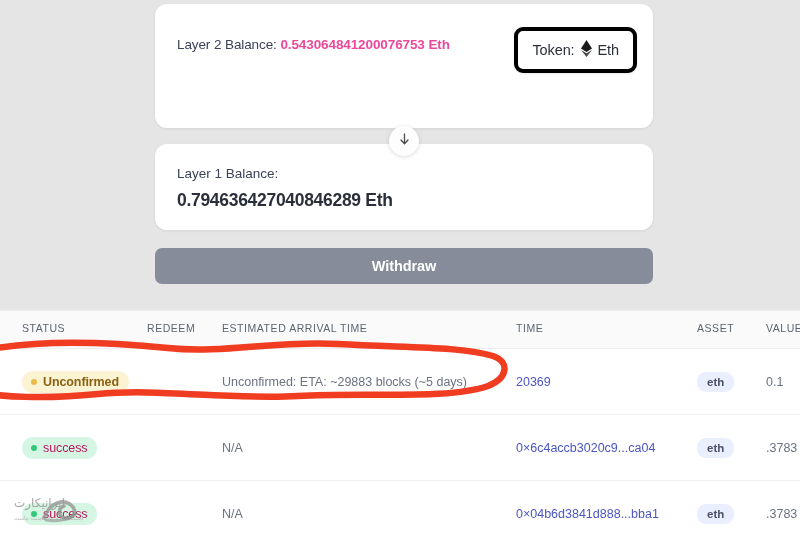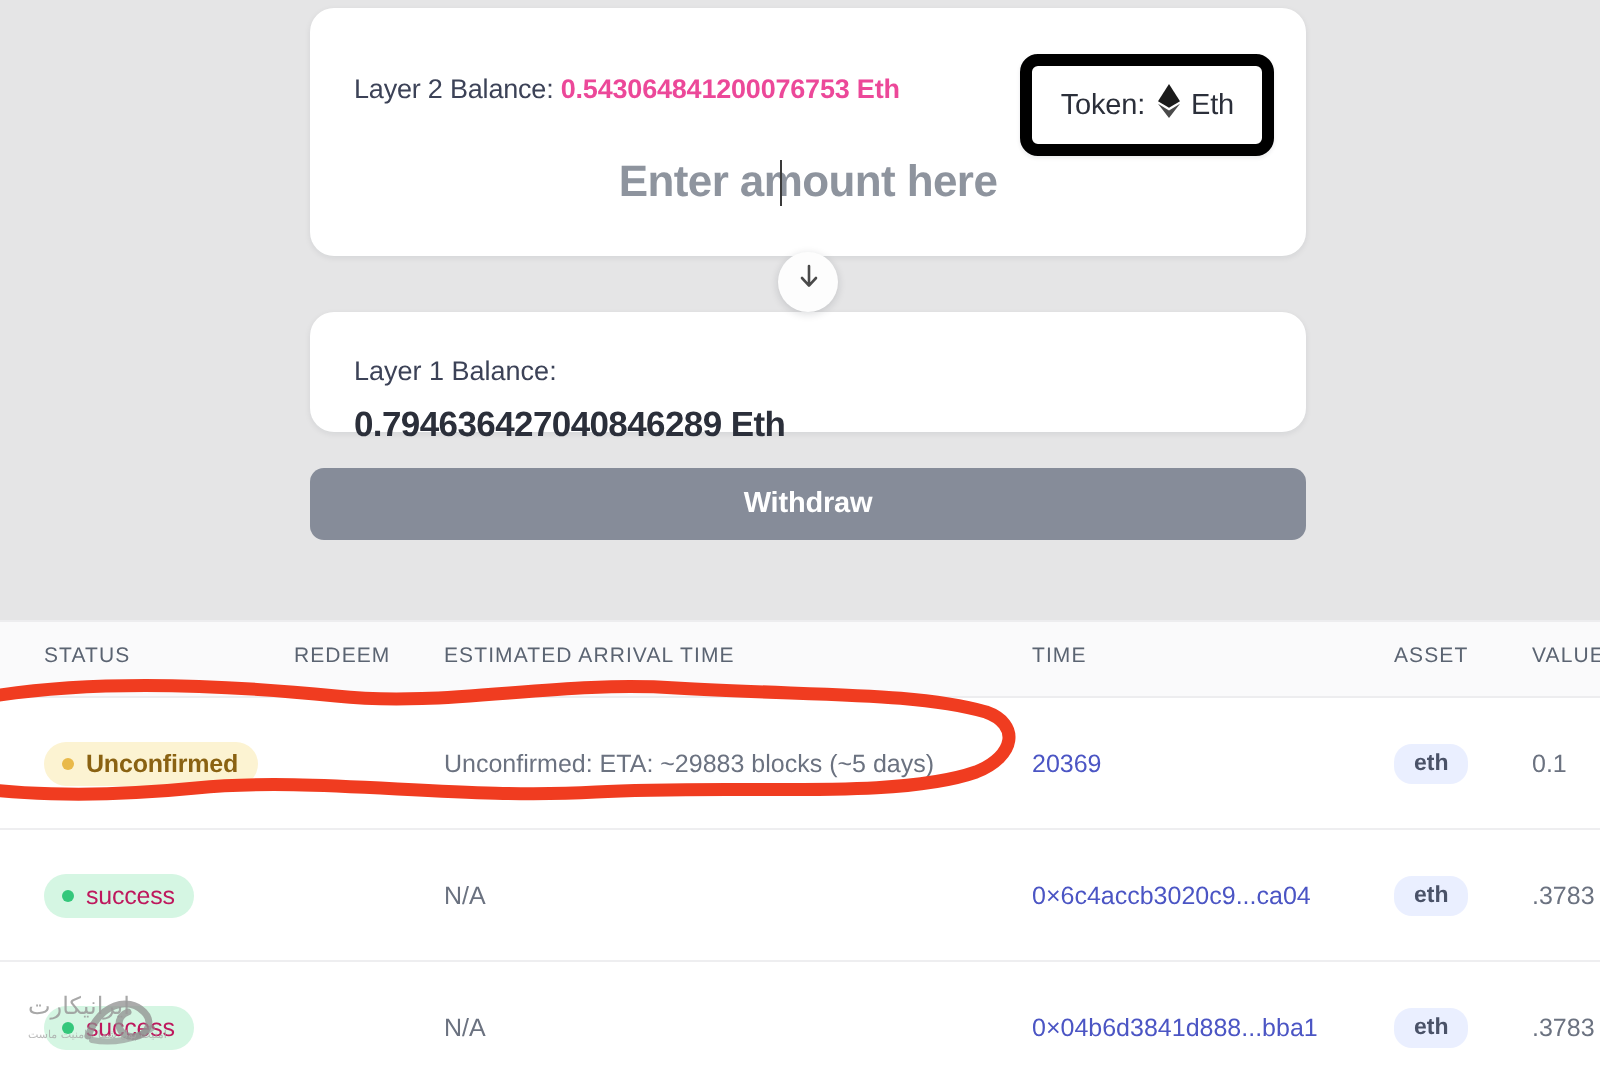--- a/index.html
+++ b/index.html
@@ -43,21 +43,21 @@
     letter-spacing: -0.1px;
   }
   .balance-row .bal-label { font-weight: 400; }
   .balance-row .bal-value { font-weight: 700; color: #ec4899; }
 
   .token-select {
     position: absolute;
     right: 16px;
     top: 23px;
     background: #ffffff;
-    border: 6px solid #000000;
+    border: 4px solid #000000;
     border-radius: 9px;
     box-shadow: 0 1px 2px rgba(16,24,40,0.09);
     padding: 9px 14px;
     display: flex;
     align-items: center;
     gap: 6px;
     font-size: 14.5px;
     color: #2b2f3a;
     letter-spacing: -0.1px;
   }
@@ -97,22 +97,22 @@
     border-radius: 50%;
     background: #fdfdfd;
     box-shadow: 0 1px 4px rgba(16,24,40,0.16);
     display: flex;
     align-items: center;
     justify-content: center;
     z-index: 5;
   }
 
   .card-bottom {
-    margin-top: 28px;
-    height: 60px;
+    margin-top: 16px;
+    height: 86px;
   }
   .l1-label {
     position: absolute;
     left: 22px;
     top: 22px;
     font-size: 13.5px;
     color: #3c4257;
   }
   .l1-value {
     position: absolute;
@@ -269,24 +269,20 @@
       <span>Token:</span>
       <span class="eth-glyph">
         <svg width="11" height="17" viewBox="0 0 11 17">
           <polygon points="5.5,0 0,8.6 5.5,11.9 11,8.6" fill="#1b1b1b"></polygon>
           <polygon points="5.5,13.2 0,9.9 5.5,17 11,9.9" fill="#4a4a4a"></polygon>
         </svg>
       </span>
       <span>Eth</span>
     </div>
 
-    <div class="amount-input">
-      <span>Enter amount here</span>
-      <span class="caret"></span>
-    </div>
   </div>
 
   <div class="swap-btn">
     <span>
       <svg width="11" height="13" viewBox="0 0 11 13">
         <path d="M5.5 1 L5.5 10 M2 7 L5.5 10.8 L9 7" stroke="#4a4a4a" stroke-width="1.3" fill="none" stroke-linecap="round" stroke-linejoin="round"></path>
       </svg>
     </span>
   </div>
 

